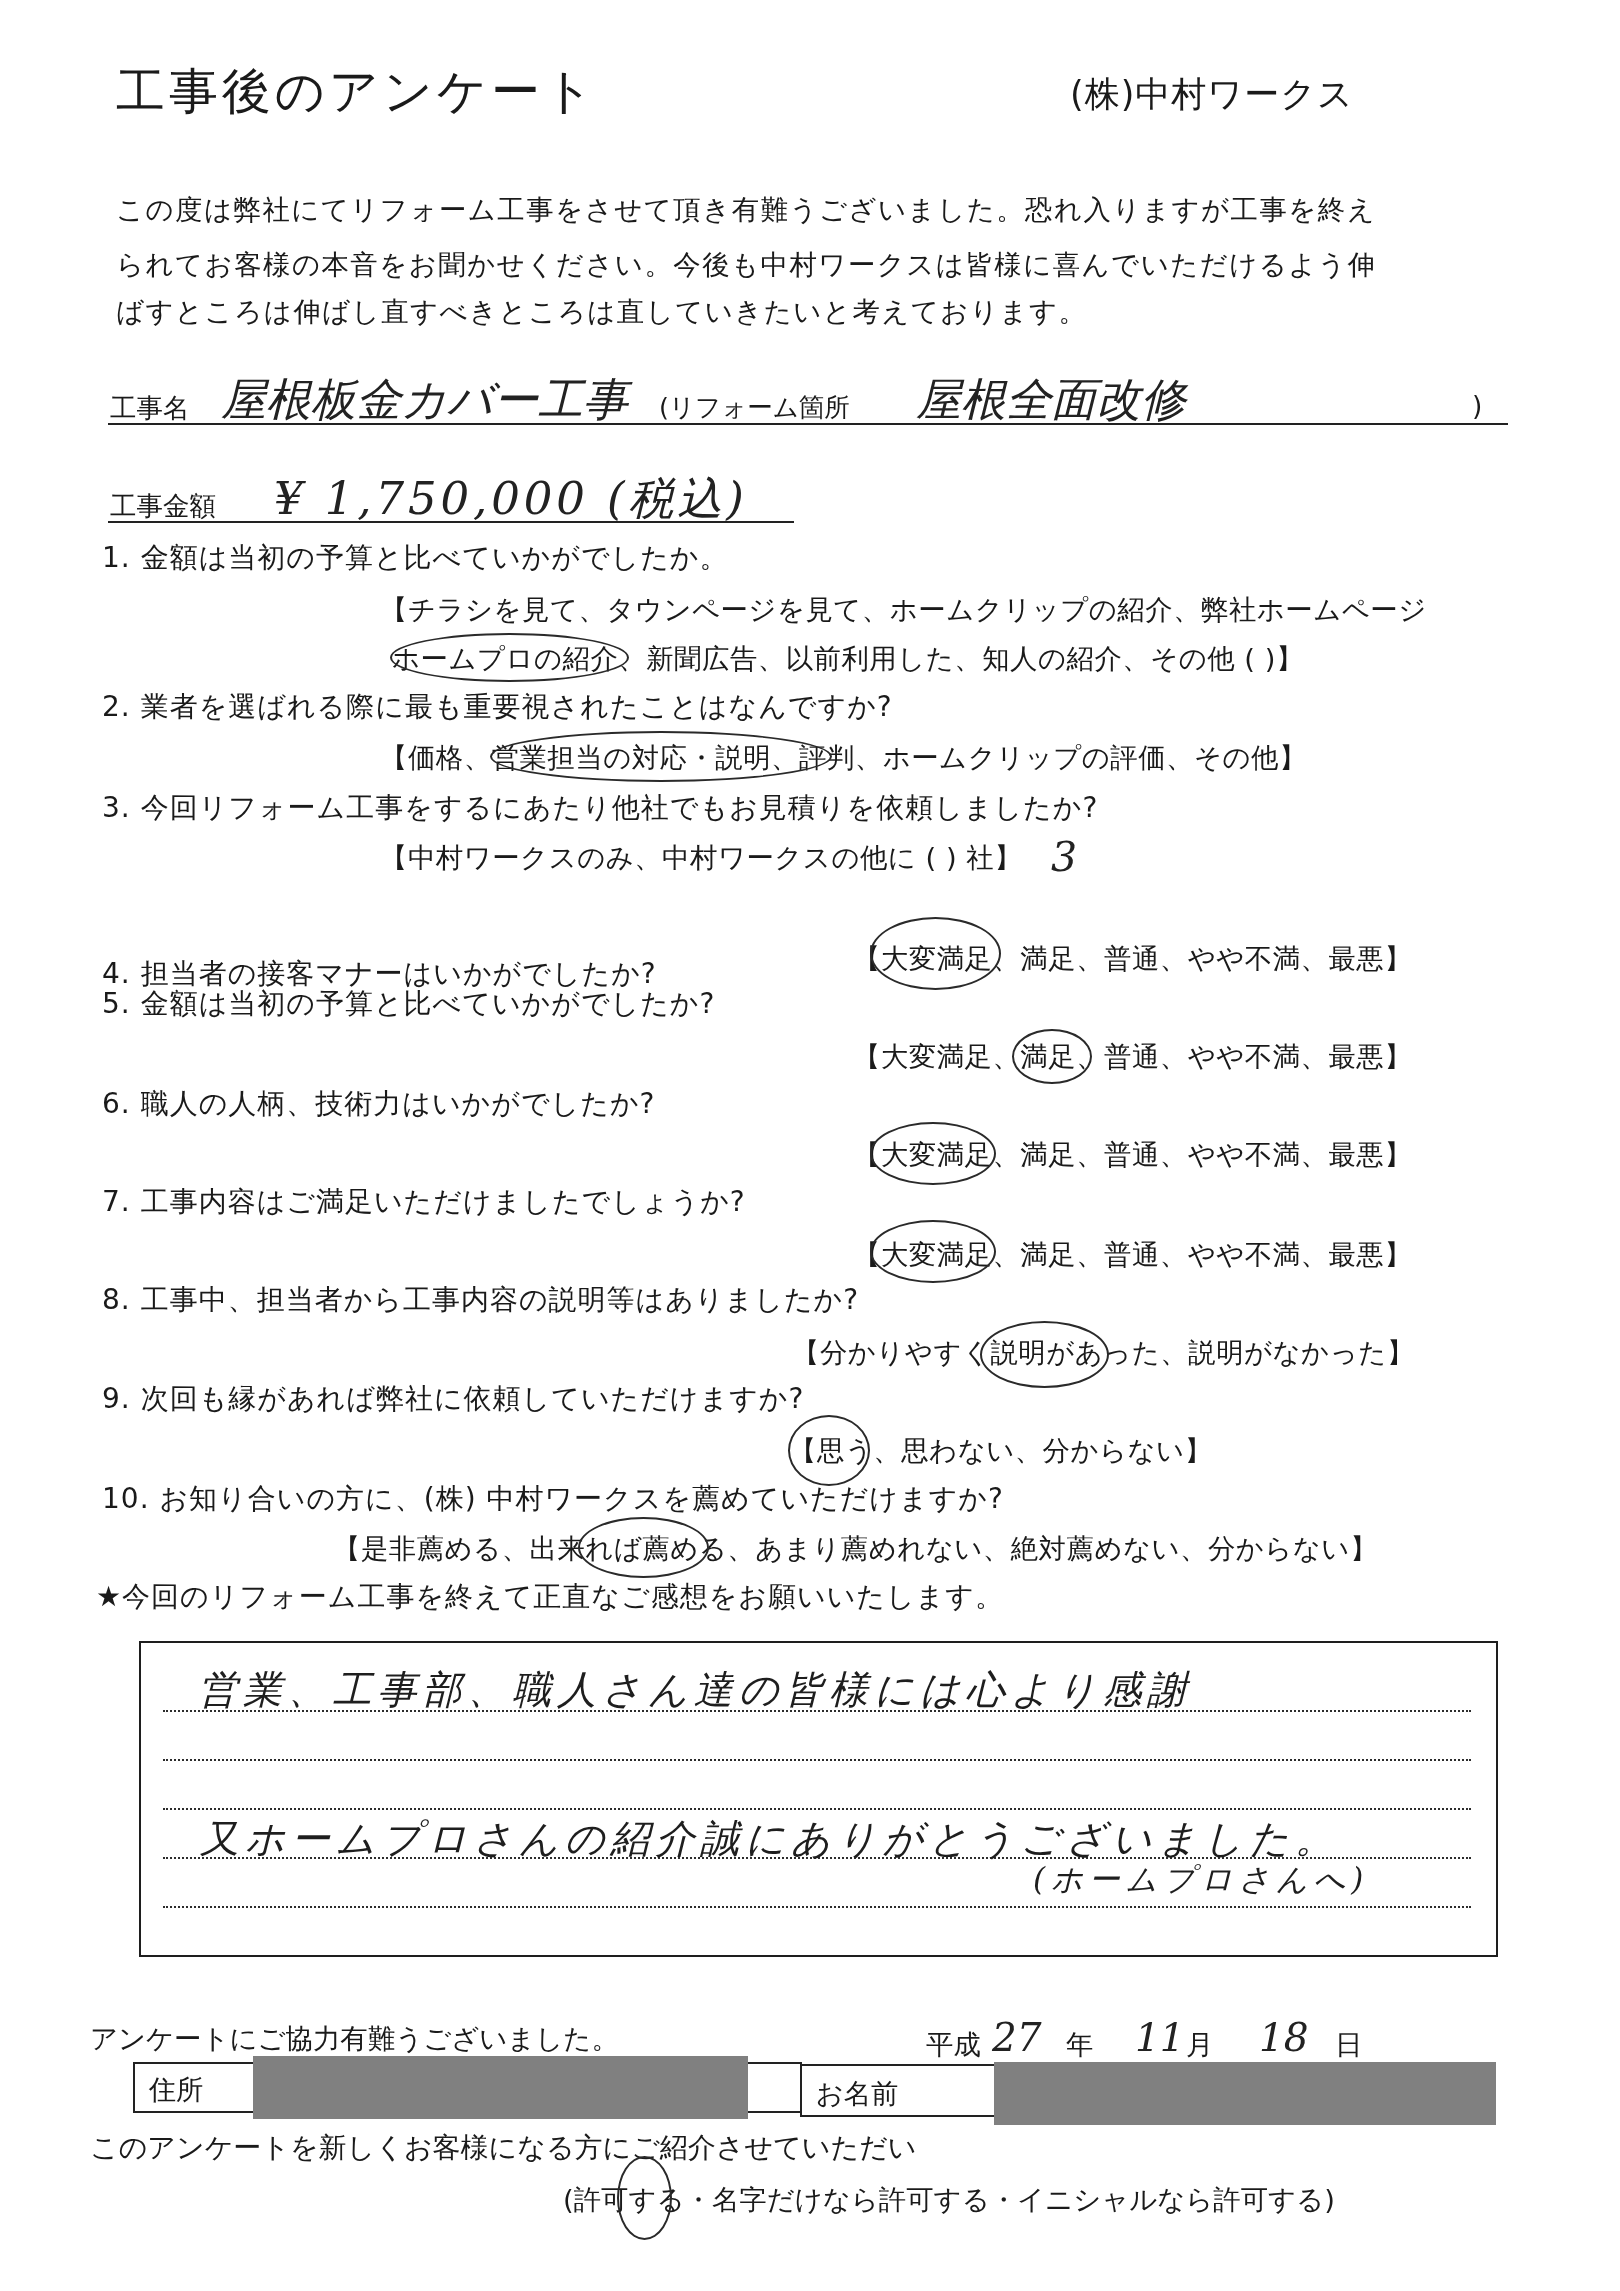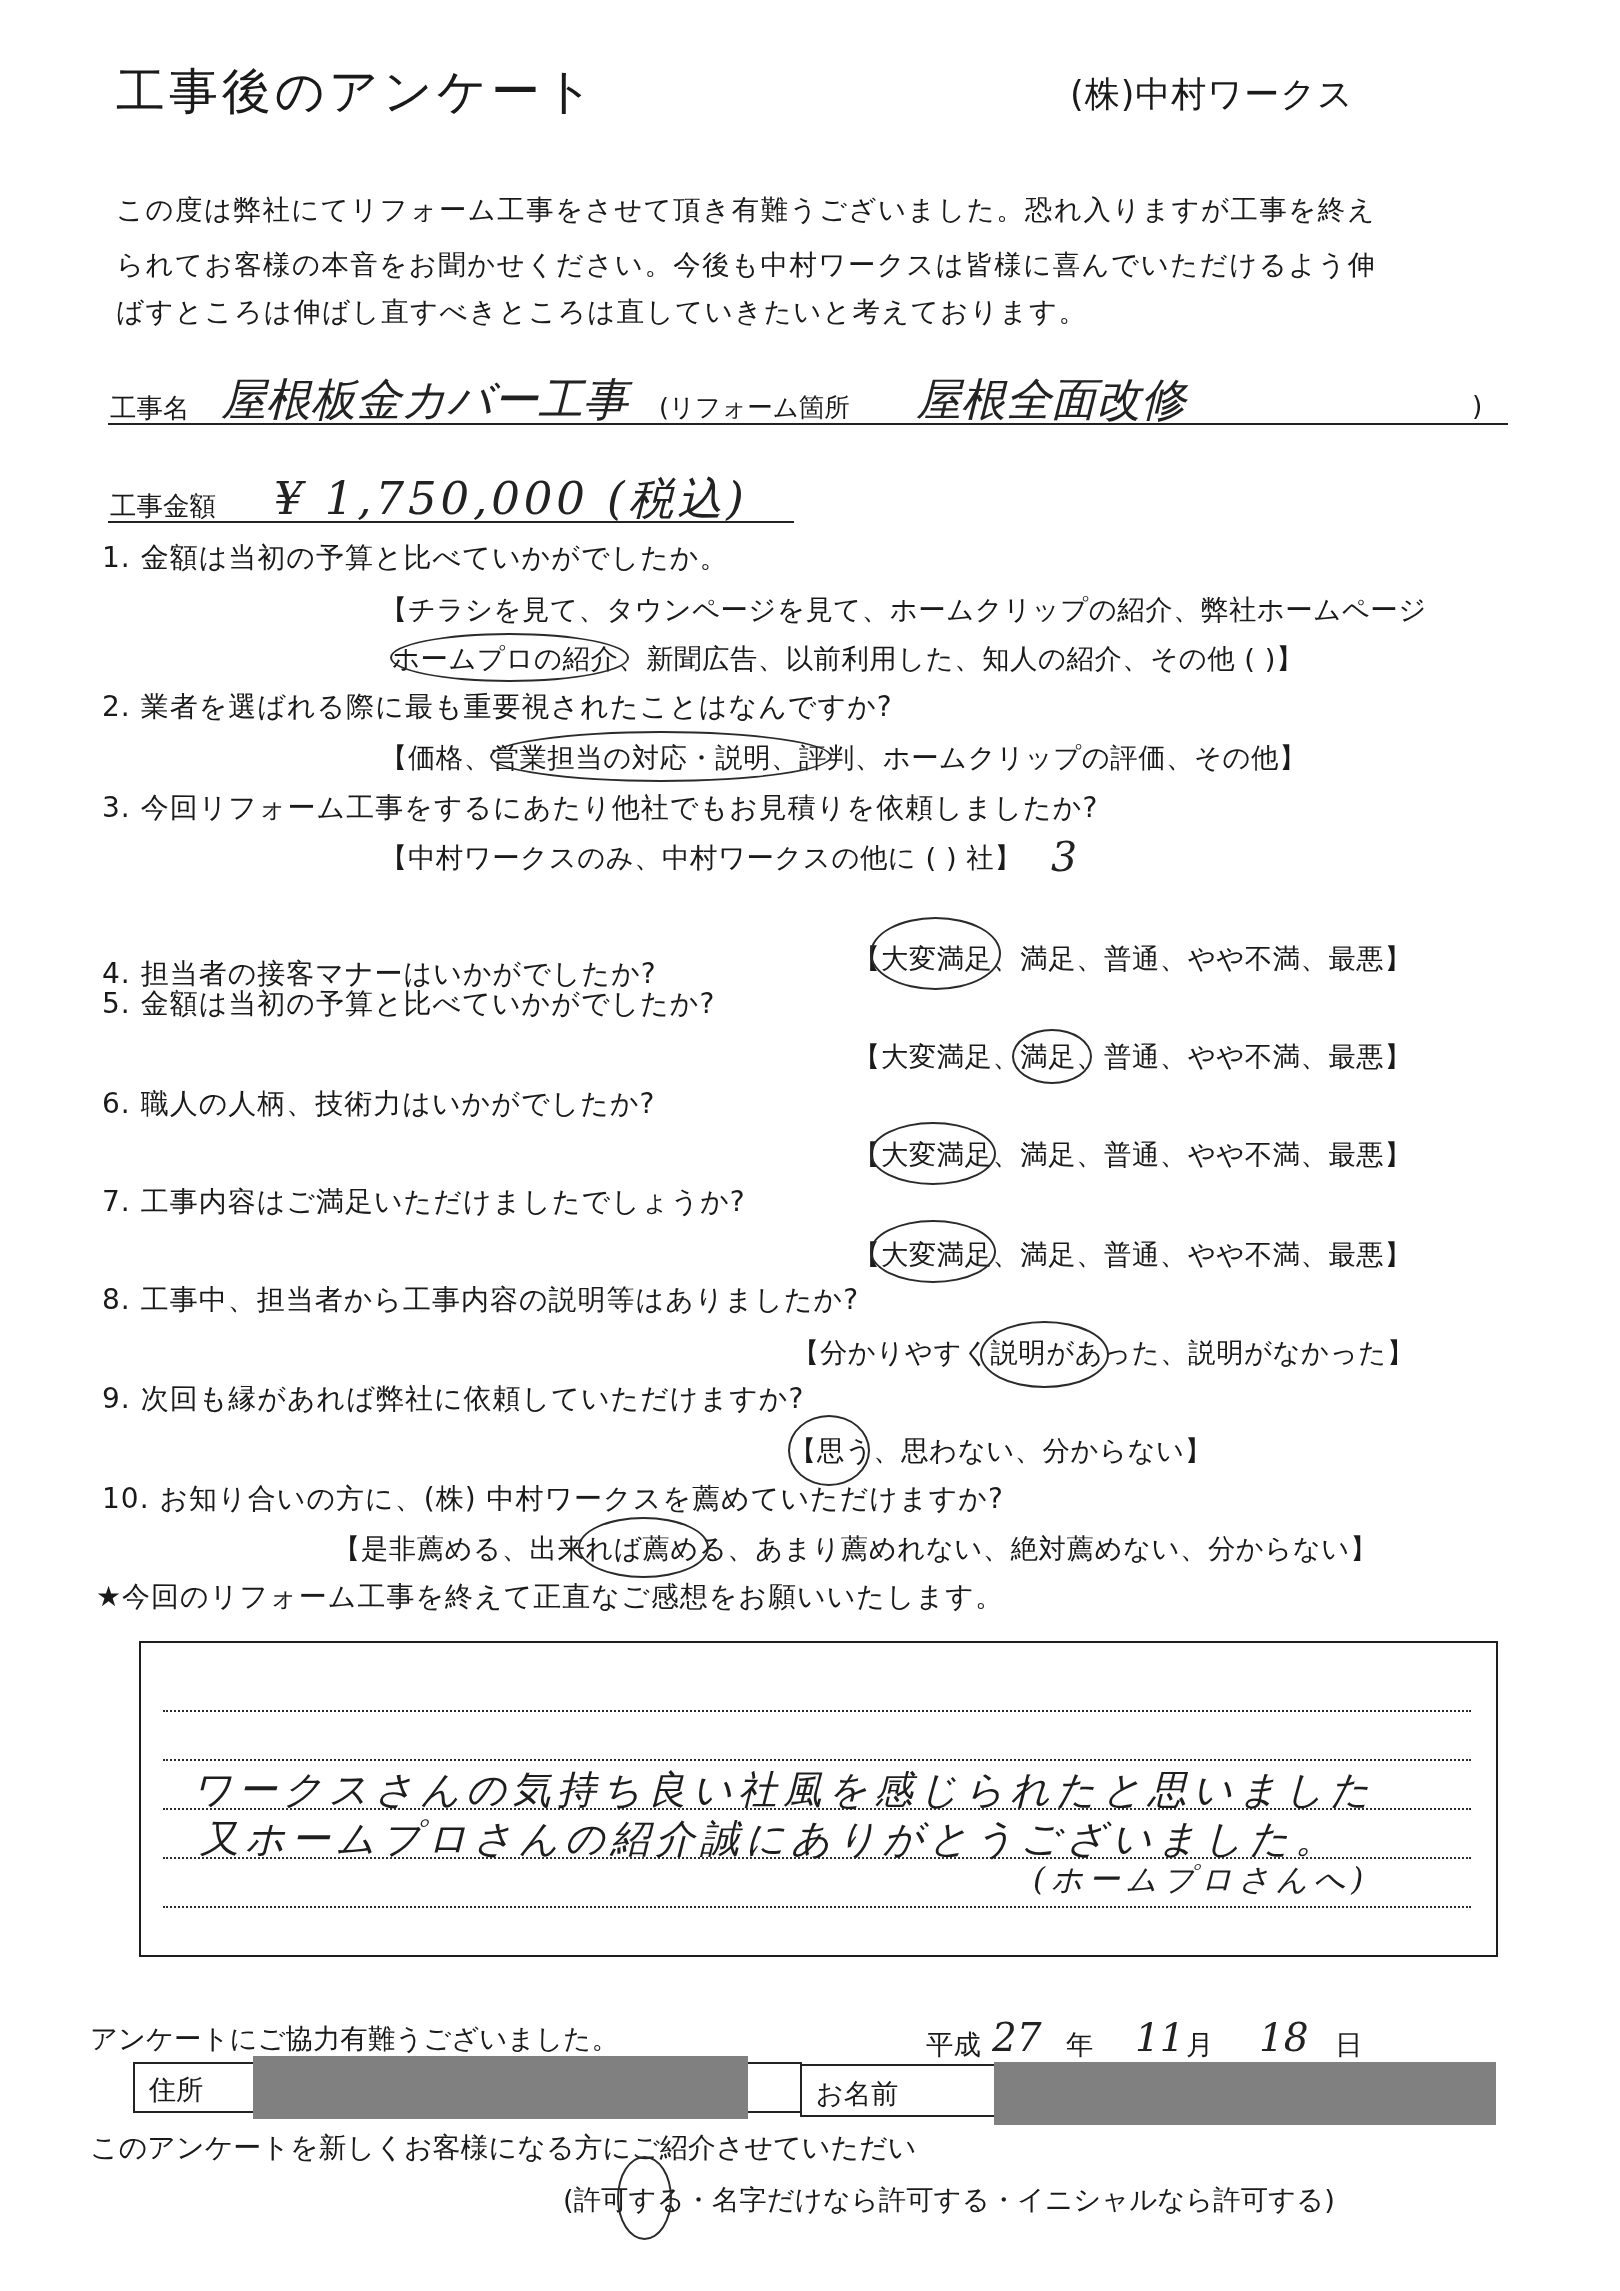--- a/index.html
+++ b/index.html
@@ -128,21 +128,21 @@
 
 <div class="abs q" style="left:96px; top:1578px;">★今回のリフォーム工事を終えて正直なご感想をお願いいたします。</div>
 
 <div class="comment-box">
   <div class="dotline" style="top:67px;"></div>
   <div class="dotline" style="top:116px;"></div>
   <div class="dotline" style="top:165px;"></div>
   <div class="dotline" style="top:214px;"></div>
   <div class="dotline" style="top:263px;"></div>
 
-  <div class="cline" style="top:120px; left:51px;">ワークスさんの気持ち良い社風を感じられたと思いました</div>
+  <div class="cline" style="top:19.6px; left:57px;">営業、工事部、職人さん達の皆様には心より感謝</div>
   <div class="cline" style="top:169px; left:59px;">又ホームプロさんの紹介誠にありがとうございました。</div>
   <div class="cline" style="top:216px; left:892px; font-size:31px;">(ホームプロさんへ)</div>
 </div>
 
 <div class="abs" style="left:90px; top:2021px; font-size:27.4px;">アンケートにご協力有難うございました。</div>
 
 <div class="abs date" style="left:910px; top:2027px;margin-left:16px;">平成</div>
 <div class="abs hand" style="left:992px; top:2015px; font-size:39px;">27</div>
 <div class="abs date" style="left:1066px; top:2027px;">年</div>
 <div class="abs hand" style="left:1135px; top:2015px; font-size:39px;">11</div>

